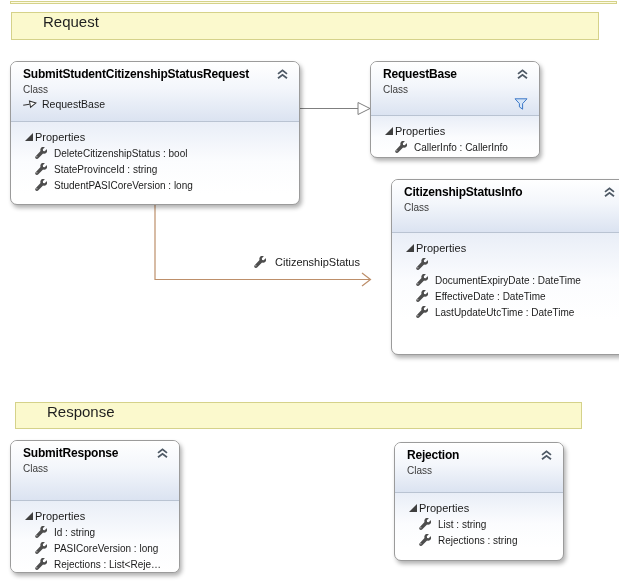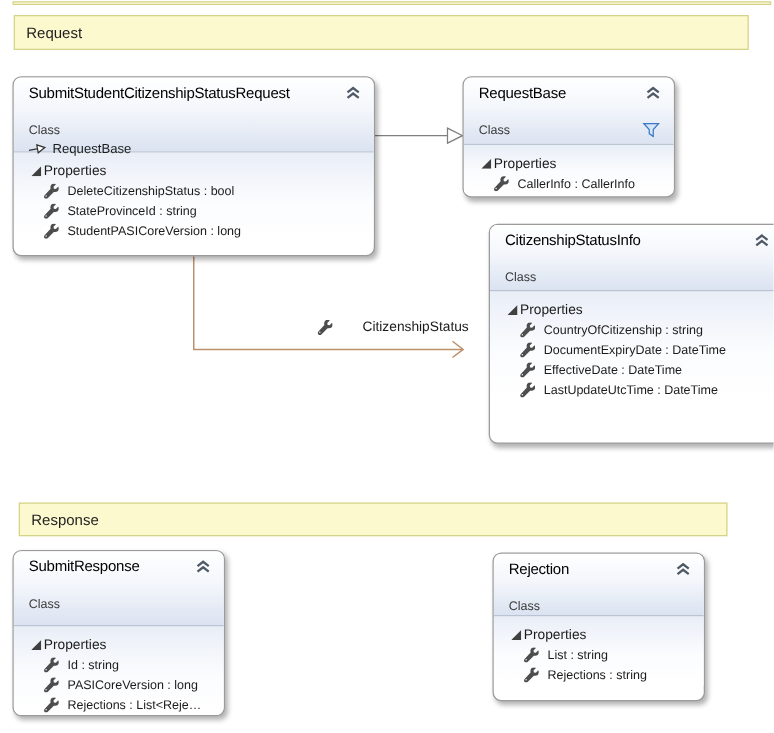--- a/index.html
+++ b/index.html
@@ -6,42 +6,42 @@
     --comment-bg:#fbf9cd; --comment-border:#d5d28a; --association:#bd8f6a;
     --inheritance:#7f7f7f; --header-grad-end:#dbe3f1; --body-grad-start:#e9eef7;
     --box-border:#9b9b9b; --filter-blue:#3c78c8;
   }
   *{box-sizing:border-box;margin:0;padding:0}
   html,body{background:#fff}
   body{font-family:"Liberation Sans","DejaVu Sans",sans-serif;color:#1b1b1b;}
   #canvas{position:relative;width:619px;height:586px;background:#fff;overflow:hidden}
 
   .comment{position:absolute;background:var(--comment-bg);border:1px solid var(--comment-border);
-    font-size:12px;color:#1f1f1f;display:flex;align-items:center;padding-left:9px}
+    font-size:15px;color:#1f1f1f;display:flex;align-items:flex-start;padding-left:31px}
 
   .class-box{position:absolute;background:#fff;border:1px solid var(--box-border);border-radius:7px;
     box-shadow:2px 3px 4px rgba(0,0,0,.30);z-index:2;overflow:hidden}
   .cb-header{position:relative;background:linear-gradient(180deg,#ffffff 0%,#f3f6fb 45%,var(--header-grad-end) 100%);
     border-bottom:1px solid #b9c3d2;padding:5px 10px 0 12px}
   .cb-title-row{display:flex;justify-content:space-between;align-items:flex-start}
-  .cb-title{font-size:12px;font-weight:normal;color:#000;letter-spacing:-.2px;white-space:nowrap}
-  .cb-kind{font-size:10px;color:#3a3a3a;margin-top:18px}
+  .cb-title{font-size:12px;font-weight:bold;color:#000;letter-spacing:-.2px;white-space:nowrap}
+  .cb-kind{font-size:10px;color:#3a3a3a;margin-top:3px}
   .cb-base{display:flex;align-items:center;gap:4px;font-size:10.5px;color:#1b1b1b;margin-top:3px}
   .cb-body{background:linear-gradient(180deg,var(--body-grad-start) 0%,#fbfcfe 55%,#ffffff 100%);padding-top:6px}
   .cb-section{display:flex;align-items:center;gap:2px;height:17px;padding-left:14px;font-size:11px;color:#1b1b1b}
   .cb-prop{display:flex;align-items:center;gap:7px;height:16px;padding-left:24px;font-size:10px;color:#1b1b1b;white-space:nowrap}
 
   .chev{width:13px;height:11px;fill:none;stroke:#4f5a66;stroke-width:1.8;margin-top:2px;cursor:pointer}
   .exp{width:8px;height:8px;fill:#3f3f3f}
   .w{width:12px;height:12px;fill:#4d4d4d;flex:0 0 auto}
   .barrow{width:15px;height:10px;transform:rotate(-10deg)}
   .filter-btn{position:absolute;right:11px;top:36px;width:14px;height:12px;cursor:pointer}
 
   .connector{position:absolute;z-index:1}
-  .assoc-label{position:absolute;left:254px;top:256px;display:flex;align-items:flex-end;gap:24px;
+  .assoc-label{position:absolute;left:254px;top:256px;display:flex;align-items:flex-end;gap:9px;
     font-size:11px;color:#1b1b1b;z-index:3}
 
   .clipped-edge{position:absolute;left:10px;top:1px;width:607px;height:3px;
     background:#fdfbe1;border:1px solid var(--comment-border)}
 </style>
 </head>
 <body>
 
 <div id="canvas">
 
@@ -159,21 +159,20 @@
       <div class="cb-section">
         <svg class="exp" viewBox="0 0 8 8">
             <polygon points="8,0 8,8 0,8"></polygon>
           </svg>
         <span>Properties</span>
       </div>
       <div class="cb-prop">
         <svg class="w" viewBox="0 0 512 512">
             <path d="M507.7 109.1c-2.2-9-13.5-12.1-20.1-5.5l-74.4 74.4-67.9-11.3-11.3-67.9 74.4-74.4c6.6-6.6 3.4-17.9-5.7-20.2-56.6-22.7-104-11.6-138.3 22.7-36.9 36.9-46.9 92.5-30.2 139.5L30 390c-28 28-28 73.5 0 101.5s73.5 28 101.5 0l213.9-213.9c47.1 16.8 102.7 6.7 139.6-30.2 34.3-34.3 45.4-81.8 22.7-138.3zM80 440c-13.3 0-24-10.8-24-24s10.7-24 24-24 24 10.7 24 24-10.7 24-24 24z"></path>
           </svg>
-        <span>CountryOfCitizenship : string</span>
       </div>
       <div class="cb-prop">
         <svg class="w" viewBox="0 0 512 512">
             <path d="M507.7 109.1c-2.2-9-13.5-12.1-20.1-5.5l-74.4 74.4-67.9-11.3-11.3-67.9 74.4-74.4c6.6-6.6 3.4-17.9-5.7-20.2-56.6-22.7-104-11.6-138.3 22.7-36.9 36.9-46.9 92.5-30.2 139.5L30 390c-28 28-28 73.5 0 101.5s73.5 28 101.5 0l213.9-213.9c47.1 16.8 102.7 6.7 139.6-30.2 34.3-34.3 45.4-81.8 22.7-138.3zM80 440c-13.3 0-24-10.8-24-24s10.7-24 24-24 24 10.7 24 24-10.7 24-24 24z"></path>
           </svg>
         <span>DocumentExpiryDate : DateTime</span>
       </div>
       <div class="cb-prop">
         <svg class="w" viewBox="0 0 512 512">
             <path d="M507.7 109.1c-2.2-9-13.5-12.1-20.1-5.5l-74.4 74.4-67.9-11.3-11.3-67.9 74.4-74.4c6.6-6.6 3.4-17.9-5.7-20.2-56.6-22.7-104-11.6-138.3 22.7-36.9 36.9-46.9 92.5-30.2 139.5L30 390c-28 28-28 73.5 0 101.5s73.5 28 101.5 0l213.9-213.9c47.1 16.8 102.7 6.7 139.6-30.2 34.3-34.3 45.4-81.8 22.7-138.3zM80 440c-13.3 0-24-10.8-24-24s10.7-24 24-24 24 10.7 24 24-10.7 24-24 24z"></path>

